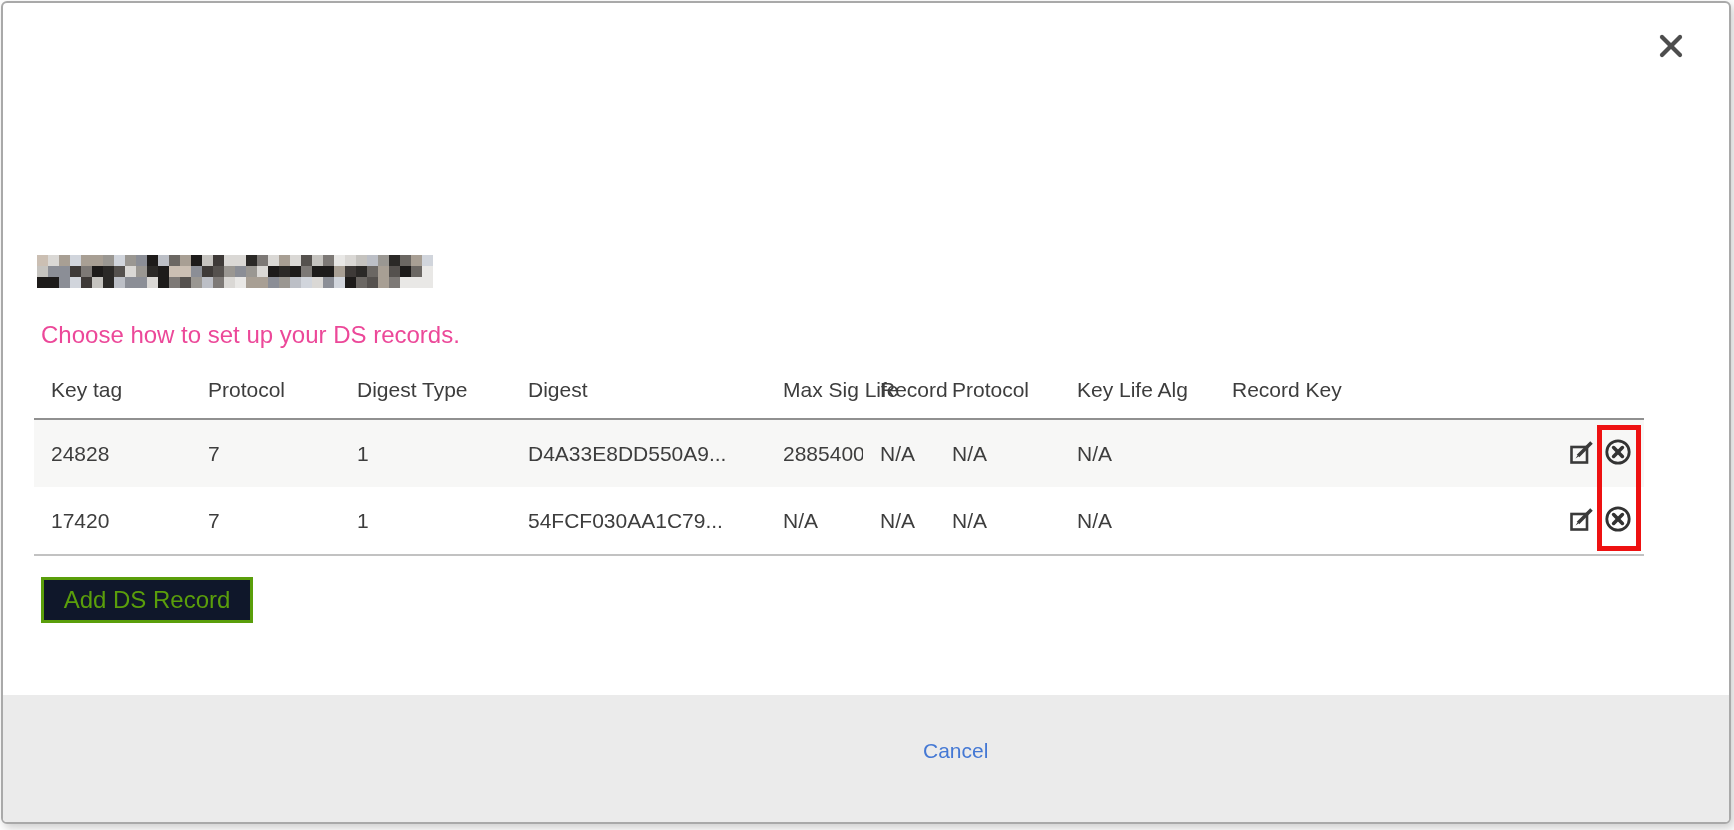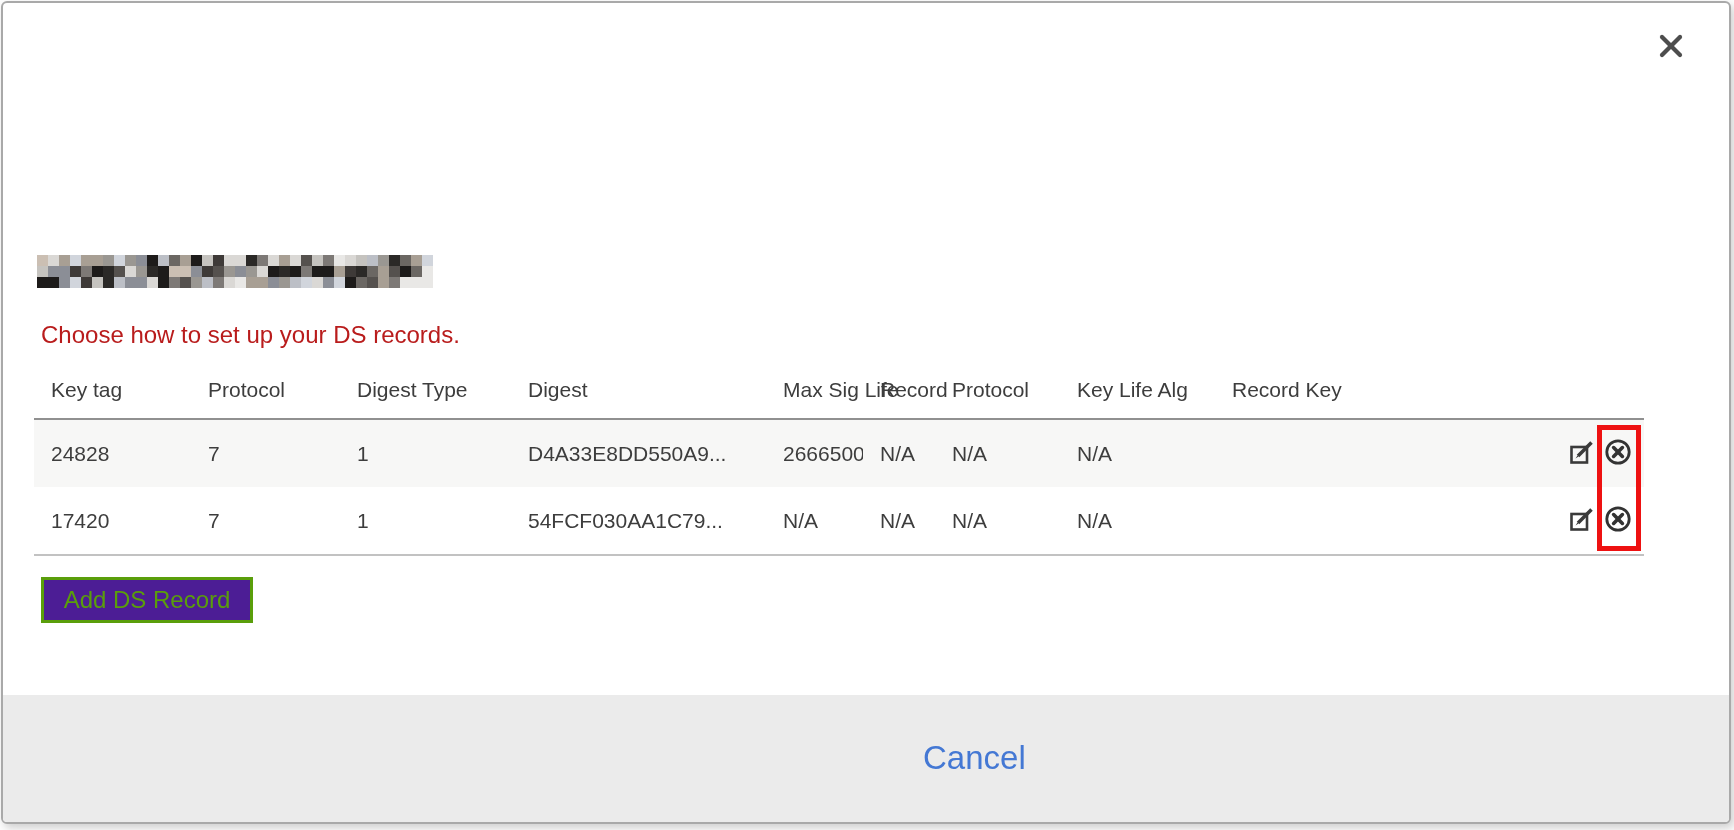--- a/index.html
+++ b/index.html
@@ -30,21 +30,21 @@
   }
   .mosaic {
     position: absolute; left: 34px; top: 252px;
     width: 396px; height: 33px;
     display: flex; flex-wrap: wrap;
     line-height: 0;
   }
   .mosaic span { width: 11px; height: 11px; display: inline-block; }
   .subtitle {
     position: absolute; left: 38px; top: 318px;
-    font-size: 24px; color: #b91c1c;
+    font-size: 24px; color: #ec4899;
   }
   table.ds-table {
     position: absolute; left: 31px; top: 358px;
     width: 1610px;
     border-collapse: collapse; table-layout: fixed;
     font-size: 21px; color: #3d3d3d;
   }
   table.ds-table th {
     height: 58px; text-align: left; vertical-align: middle;
     font-weight: 400; padding-left: 17px;
@@ -68,21 +68,21 @@
   }
   .red-highlight {
     position: absolute; left: 1594px; top: 422px;
     width: 44px; height: 126px;
     border: 5px solid #ee1111;
     pointer-events: none;
   }
   .add-btn {
     position: absolute; left: 38px; top: 574px;
     width: 212px; height: 46px;
-    background: #4c1d95;
+    background: #0f172a;
     border: 3px solid #5a9e0b;
     color: #5a9e0b; font-size: 24px;
     font-family: "Liberation Sans", sans-serif;
     cursor: pointer;
   }
   .footer {
     position: absolute; left: 0; bottom: 0;
     width: 100%; height: 127px;
     background: #ebebeb;
     border-radius: 0 0 4px 4px;
@@ -91,21 +91,21 @@
     position: absolute; left: 723px; top: 29px;
     width: 178px; height: 74px;
     background: #619c08;
     border: none; border-bottom: 6px solid #4e8006;
     color: #ffffff; font-size: 27px;
     font-family: "Liberation Sans", sans-serif;
     cursor: pointer;
   }
   .cancel-link {
     position: absolute; left: 920px; top: 44px;
-    font-size: 33px; color: #4478d4;
+    font-size: 21px; color: #4478d4;
     text-decoration: none; cursor: pointer;
   }
 </style>
 </head>
 <body>
 
 <div class="dialog">
 
   <button class="close-btn" title="">
     <span>
@@ -256,21 +256,21 @@
         <th>Record Key</th>
         <th></th>
       </tr>
     </thead>
     <tbody>
       <tr class="row-odd">
         <td>24828</td>
         <td>7</td>
         <td>1</td>
         <td>D4A33E8DD550A9...</td>
-        <td>2666500</td>
+        <td>2885400</td>
         <td>N/A</td>
         <td>N/A</td>
         <td>N/A</td>
         <td></td>
         <td class="actions-cell">
           <div class="actions-wrap">
             <button class="icon-btn">
               <span>
                 <svg width="27" height="27" viewBox="0 0 27 27">
                   <rect x="3.5" y="8" width="15.5" height="15.5" fill="none" stroke="#3a3a3a" stroke-width="2.6"></rect>

